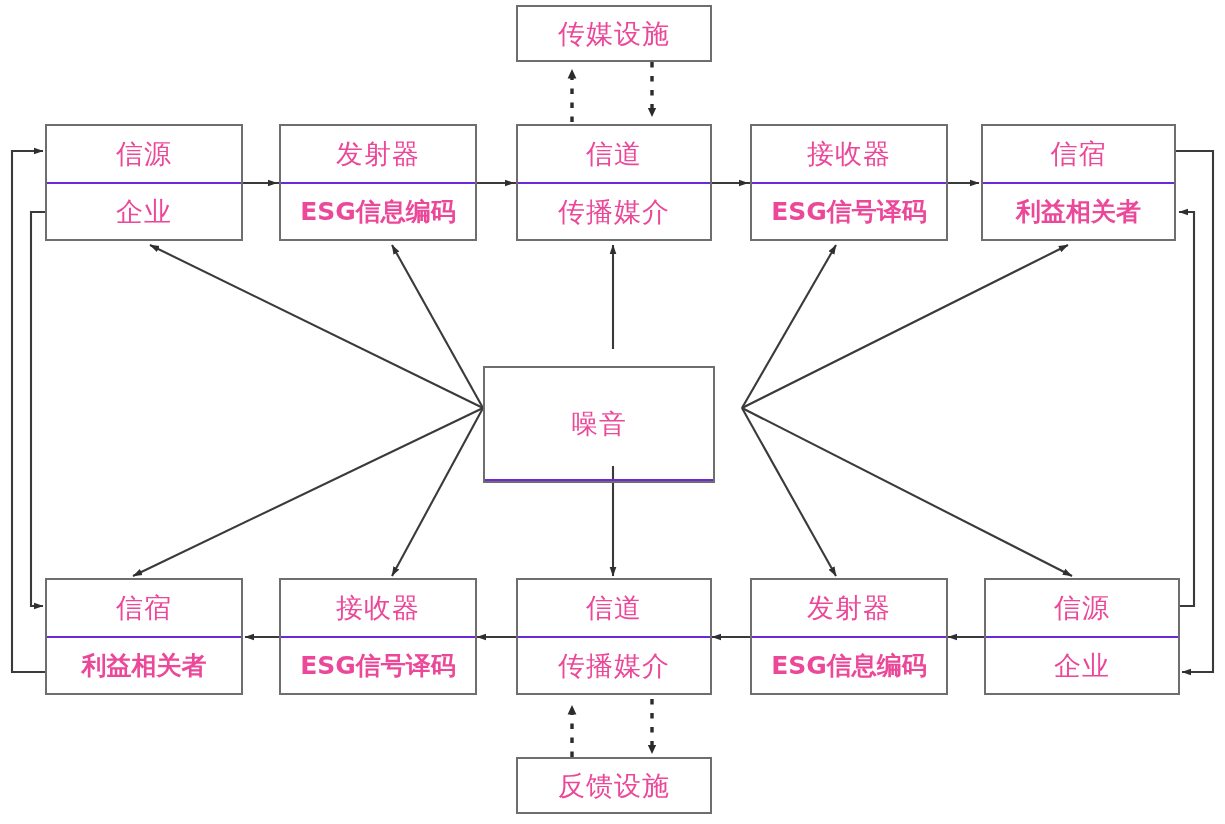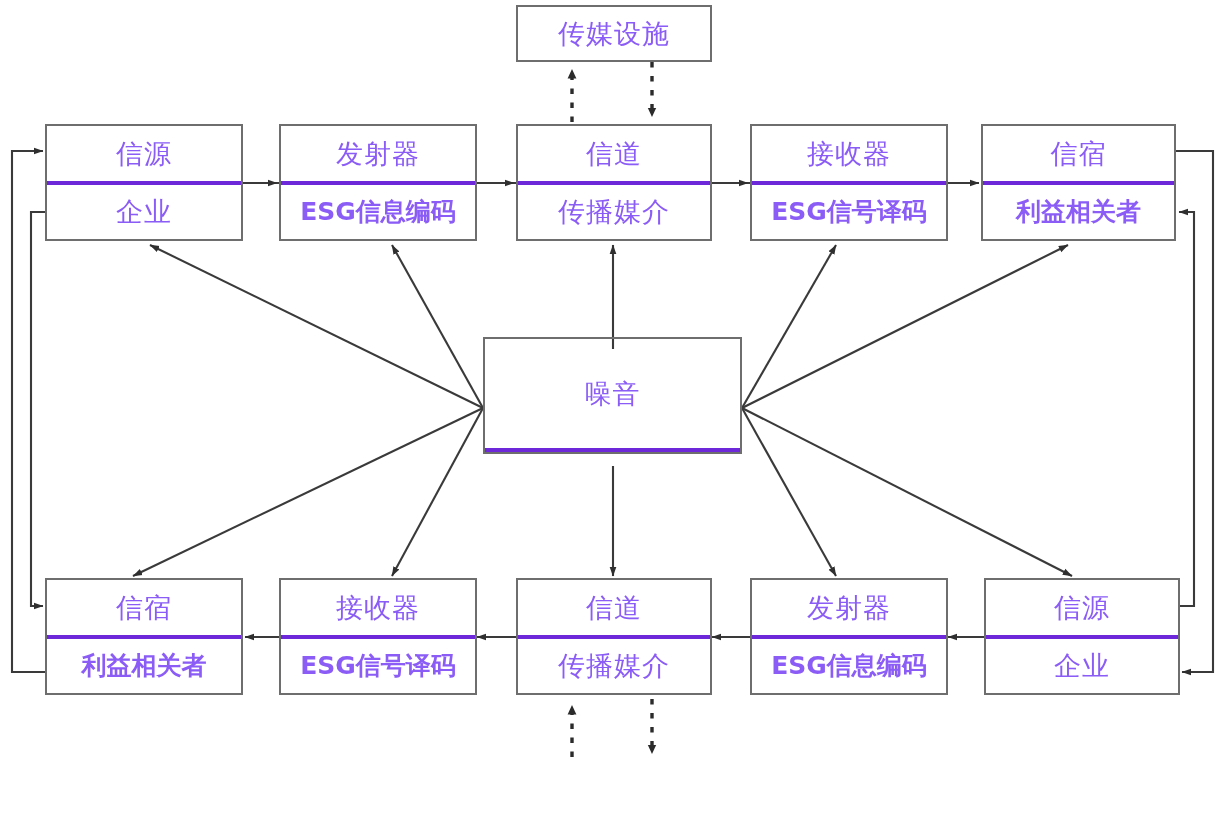--- a/index.html
+++ b/index.html
@@ -19,28 +19,28 @@
     position:absolute;
     box-sizing:border-box;
     border:2px solid #6e6e6e;
     background:transparent;
     display:flex;flex-direction:column;
     z-index:3;
   }
   .node .cell{
     flex:1 1 50%;
     display:flex;align-items:center;justify-content:center;
-    color:#8b5cf6;
+    color:#ec4899;
     font-size:27px;
     line-height:1;
     letter-spacing:1px;
     white-space:nowrap;
     text-align:center;
   }
-  .node .cell.top{border-bottom:4px solid #6d28d9;}
+  .node .cell.top{border-bottom:2px solid #6d28d9;}
   .node.single .cell{font-size:27px;}
   .node .cell.small{font-size:25px;letter-spacing:0px;font-weight:bold;}
 </style>
 </head>
 <body>
 
 <div id="diagram">
 
   <svg id="edge-layer" viewBox="0 0 1225 824" width="1225" height="824">
     <defs>
@@ -91,20 +91,23 @@
       <path d="M652,62 L652,116" marker-end="url(#ahd)"></path>
       <path d="M572,757 L572,706" marker-end="url(#ahd)"></path>
       <path d="M652,699 L652,753" marker-end="url(#ahd)"></path>
     </g>
   </svg>
 
   <div class="node single" style="left:516px;top:5px;width:196px;height:57px;">
     <div class="cell">传媒设施</div>
   </div>
 
+  <div class="node single" style="left:516px;top:757px;width:196px;height:57px;">
+    <div class="cell">反馈设施</div>
+  </div>
 
   <div class="node" style="left:45px;top:124px;width:198px;height:117px;">
     <div class="cell top">信源</div>
     <div class="cell">企业</div>
   </div>
 
   <div class="node" style="left:279px;top:124px;width:198px;height:117px;">
     <div class="cell top">发射器</div>
     <div class="cell small">ESG信息编码</div>
   </div>
@@ -117,21 +120,21 @@
   <div class="node" style="left:750px;top:124px;width:198px;height:117px;">
     <div class="cell top">接收器</div>
     <div class="cell small">ESG信号译码</div>
   </div>
 
   <div class="node" style="left:981px;top:124px;width:195px;height:117px;">
     <div class="cell top">信宿</div>
     <div class="cell small">利益相关者</div>
   </div>
 
-  <div class="node" style="left:483px;top:337px;width:259px;height:117px;">
+  <div class="node" style="left:483px;top:366px;width:232px;height:117px;">
     <div class="cell top">噪音</div>
   </div>
 
   <div class="node" style="left:45px;top:578px;width:198px;height:117px;">
     <div class="cell top">信宿</div>
     <div class="cell small">利益相关者</div>
   </div>
 
   <div class="node" style="left:279px;top:578px;width:198px;height:117px;">
     <div class="cell top">接收器</div>

